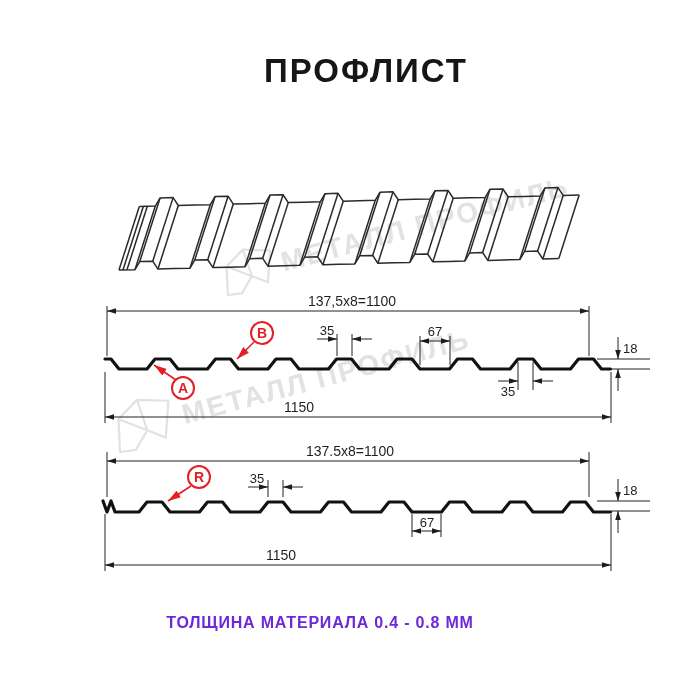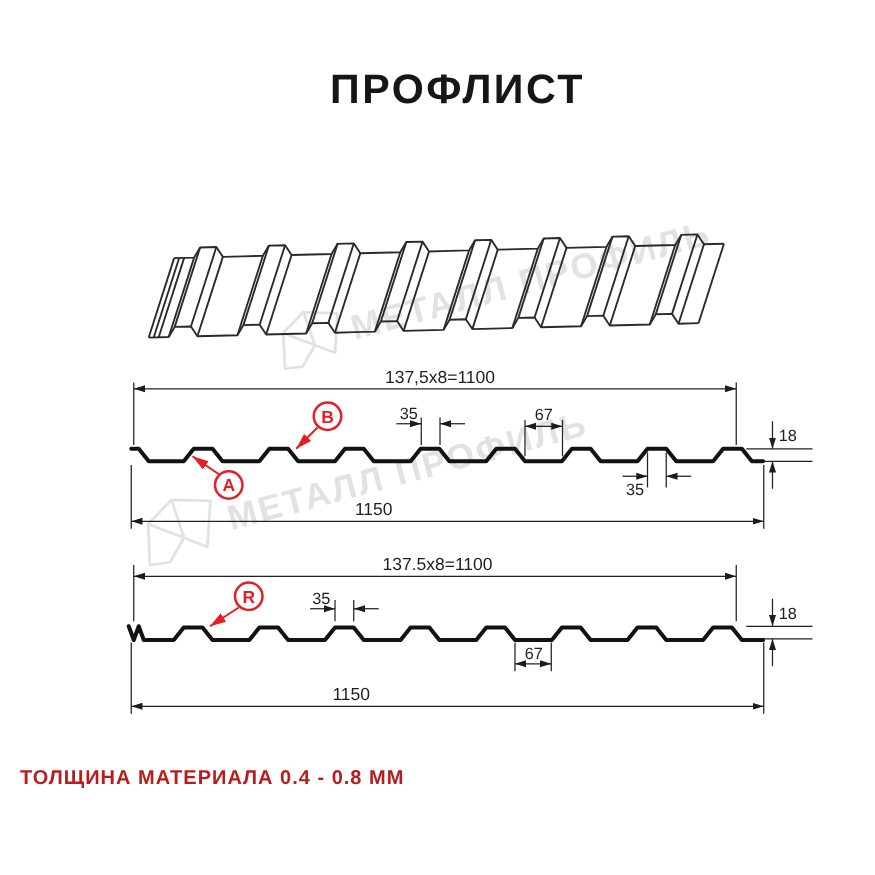--- a/index.html
+++ b/index.html
@@ -3,22 +3,22 @@
 <meta charset="utf-8">
 <style>
   html,body{margin:0;padding:0;background:#ffffff;width:700px;height:700px;overflow:hidden;
     font-family:"Liberation Sans",sans-serif;}
   .stage{position:relative;width:700px;height:700px;background:#fff;}
   .abs{position:absolute;padding-left:16px;}
   .title{top:52px;left:0;width:700px;text-align:center;font-size:33px;font-weight:bold;
     letter-spacing:2px;color:#161616;}
   .subtitle{top:99px;left:0;width:700px;text-align:center;font-size:16px;font-weight:bold;
     letter-spacing:1px;color:#1d1d1d;}
-  .footer-note{top:614px;left:0;width:608px;text-align:left;font-size:16px;font-weight:bold;
-    letter-spacing:0.8px;color:#b91c1c;}
+  .footer-note{top:614px;left:0;width:608px;text-align:center;font-size:16px;font-weight:bold;
+    letter-spacing:0.8px;color:#6d28d9;}
   svg{position:absolute;top:0;left:0;}
   .thin{stroke:#222;stroke-width:1;fill:none;}
   .profile{stroke:#121212;stroke-width:3.2;fill:none;stroke-linejoin:round;stroke-linecap:round;}
   .sheet3d{stroke:#2a2a2a;stroke-width:1.5;fill:none;stroke-linejoin:round;}
   .dimtxt{font-size:13px;fill:#1f1f1f;}
   .dimtxt-lg{font-size:14px;fill:#1f1f1f;}
   .redline{stroke:#e31e24;stroke-width:1.6;fill:none;}
   .redcirc{stroke:#e31e24;stroke-width:2;fill:none;}
   .redtxt{font-size:14px;font-weight:bold;fill:#e31e24;}
   .wm-text{font-size:28px;font-weight:bold;fill:#e2e2e2;letter-spacing:2px;}

